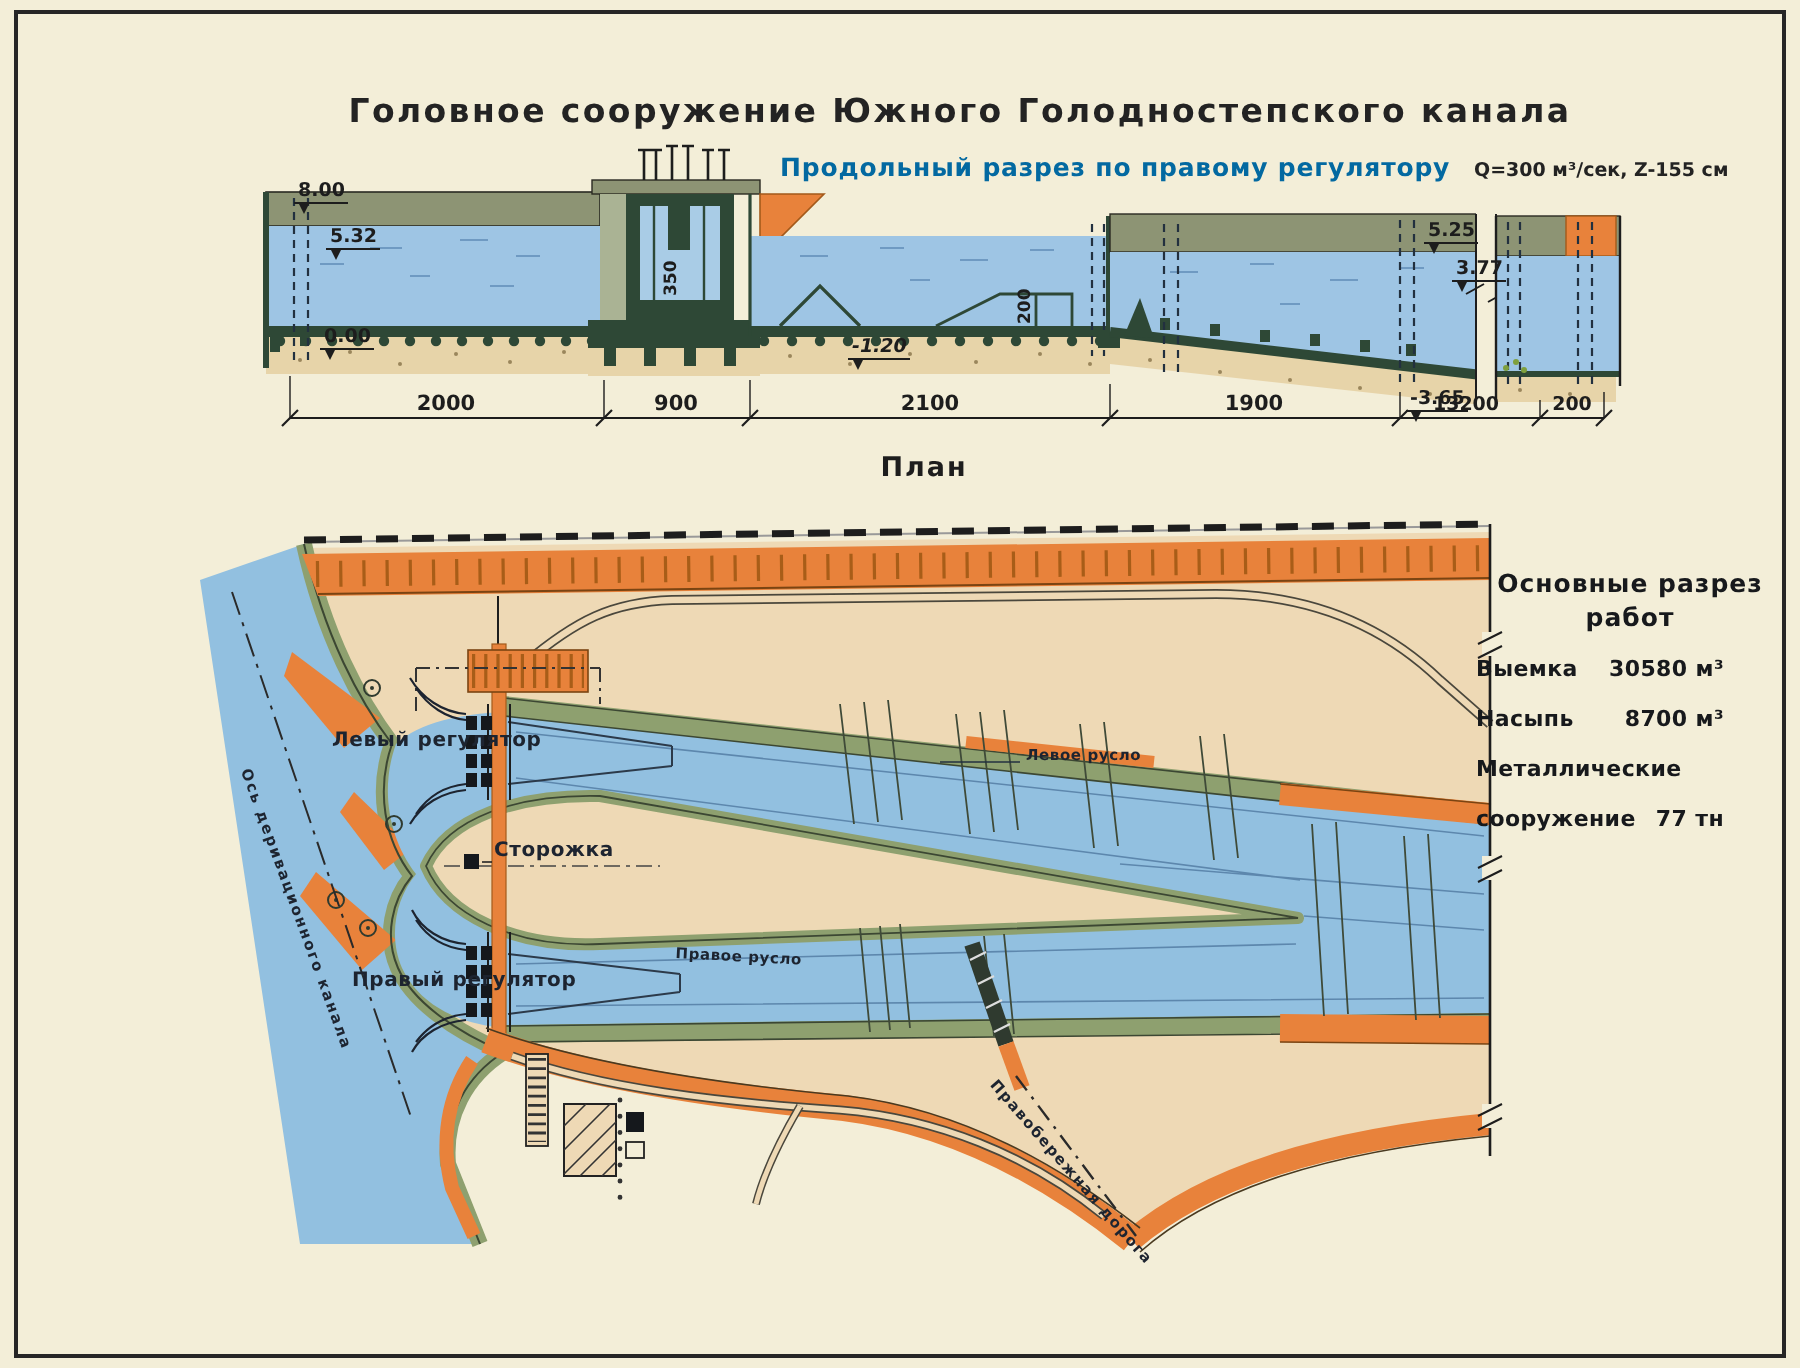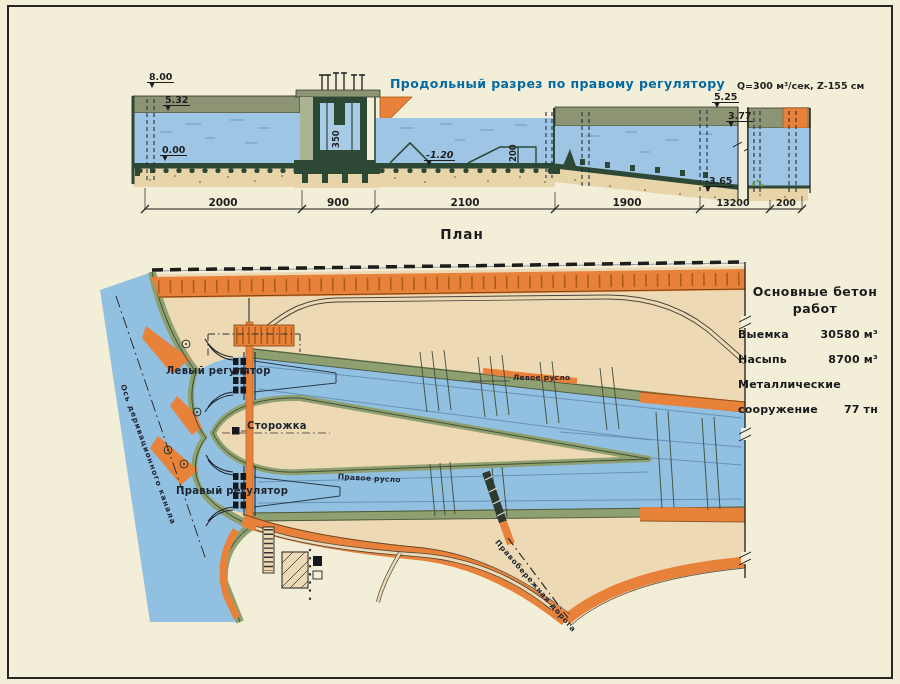--- a/index.html
+++ b/index.html
@@ -4,35 +4,35 @@
 <style>
   html,body{margin:0;padding:0;background:#e9e4cf;}
   #page{position:relative;width:900px;height:684px;background:#f3eed8;overflow:hidden;
         font-family:"DejaVu Sans","Liberation Sans",sans-serif;color:#1d1d1d;}
   #frame{position:absolute;left:7px;top:5px;right:7px;bottom:5px;border:2px solid #262626;pointer-events:none;}
   svg{position:absolute;left:0;top:0;}
   .lbl{position:absolute;white-space:nowrap;}
   .title{font-size:16.5px;font-weight:600;letter-spacing:1.2px;color:#232323;text-align:center;}
   .subtitle{font-size:12.5px;font-weight:600;letter-spacing:.4px;color:#0369a1;}
   .qnote{font-size:9.5px;font-weight:600;color:#232323;}
-  .elev{font-size:9.5px;font-weight:600;border-bottom:1.2px solid #1d1d1d;padding:0 2px 0 2px;}
+  .elev{font-size:9.5px;font-weight:600;border-bottom:1.2px solid #1d1d1d;padding:0 2px 0 2px;margin-top:19px;}
   .elev::after{content:"";position:absolute;left:2px;bottom:-6px;width:0;height:0;
       border-left:3.5px solid transparent;border-right:3.5px solid transparent;border-top:6px solid #1d1d1d;}
   .dim{font-size:10.5px;font-weight:600;text-align:center;}
   .dim-sm{font-size:9.5px;}
   .vdim{font-size:8.5px;font-weight:600;transform:rotate(-90deg);transform-origin:left top;}
   .plan-title{font-size:13.5px;font-weight:600;letter-spacing:1px;text-align:center;}
   .plabel{font-size:10px;font-weight:600;color:#1d2430;letter-spacing:.3px;}
   .plabel-sm{font-size:7.5px;}
   .rot{transform-origin:left top;}
   #legend{position:absolute;left:738px;top:283px;width:154px;color:#17191c;}
   #legend .t{font-size:12.5px;font-weight:700;text-align:center;letter-spacing:.5px;line-height:1.45;}
   #legend .t2{font-size:12.5px;font-weight:700;text-align:center;letter-spacing:.5px;line-height:1.2;}
   #legend .row{display:flex;justify-content:space-between;font-size:11px;font-weight:700;
-      margin-top:12px;padding-right:14px;letter-spacing:.2px;}
+      margin-top:12px;padding-right:30px;letter-spacing:.2px;}
 </style>
 </head>
 <body>
 
 <div id="page">
 
 <svg width="900" height="684" viewBox="0 0 900 684">
 
   <g>
 
@@ -297,20 +297,21 @@
         <rect x="741" y="428" width="8" height="12" fill="#f3eed8"></rect>
         <rect x="741" y="552" width="8" height="12" fill="#f3eed8"></rect>
     <path d="M739,322 l12,-6 M739,329 l12,-6 M739,434 l12,-6 M739,441 l12,-6 M739,558 l12,-6 M739,565 l12,-6" stroke="#1d1d1d" stroke-width="1" fill="none"></path>
 
     <path d="M116,296 L206,560" stroke="#2a2a2a" stroke-width="1" stroke-dasharray="12,4,2,4"></path>
   </g>
 </svg>
 
 <div id="frame"></div>
 
+<div class="lbl title" style="left:160px;top:46px;width:640px;">Головное сооружение Южного  Голодностепского канала</div>
 <div class="lbl subtitle" style="left:390px;top:76px;">Продольный разрез по правому регулятору</div>
 <div class="lbl qnote" style="left:737px;top:80px;">Q=300 м³/сек, Z-155 см</div>
 
 <div class="lbl elev" style="left:147px;top:71px;">8.00</div>
 <div class="lbl elev" style="left:163px;top:94px;">5.32</div>
 <div class="lbl elev" style="left:160px;top:144px;">0.00</div>
 <div class="lbl elev" style="left:424px;top:149px;font-style:italic;">-1.20</div>
 <div class="lbl elev" style="left:712px;top:91px;">5.25</div>
 <div class="lbl elev" style="left:726px;top:110px;">3.77</div>
 <div class="lbl elev" style="left:703px;top:175px;">-3.65</div>
@@ -328,21 +329,21 @@
 
 <div class="lbl plabel" style="left:166px;top:365px;">Левый регулятор</div>
 <div class="lbl plabel plabel-sm" style="left:513px;top:373px;">Левое русло</div>
 <div class="lbl plabel" style="left:247px;top:420px;">Сторожка</div>
 <div class="lbl plabel" style="left:176px;top:485px;">Правый регулятор</div>
 <div class="lbl plabel plabel-sm rot" style="left:338px;top:472px;transform:rotate(3deg);">Правое русло</div>
 <div class="lbl plabel plabel-sm rot" style="left:127px;top:383px;transform:rotate(70deg);letter-spacing:1px;">Ось деривационного канала</div>
 <div class="lbl plabel plabel-sm rot" style="left:500px;top:538px;transform:rotate(49deg);letter-spacing:.8px;">Правобережная дорога</div>
 
 <div id="legend">
-  <div class="t">Основные бетон</div>
+  <div class="t">Основные разрез</div>
   <div class="t2">работ</div>
   <div class="row">
     <span>Выемка</span>
     <span>30580 м³</span>
   </div>
   <div class="row">
     <span>Насыпь</span>
     <span>8700 м³</span>
   </div>
   <div class="row">

